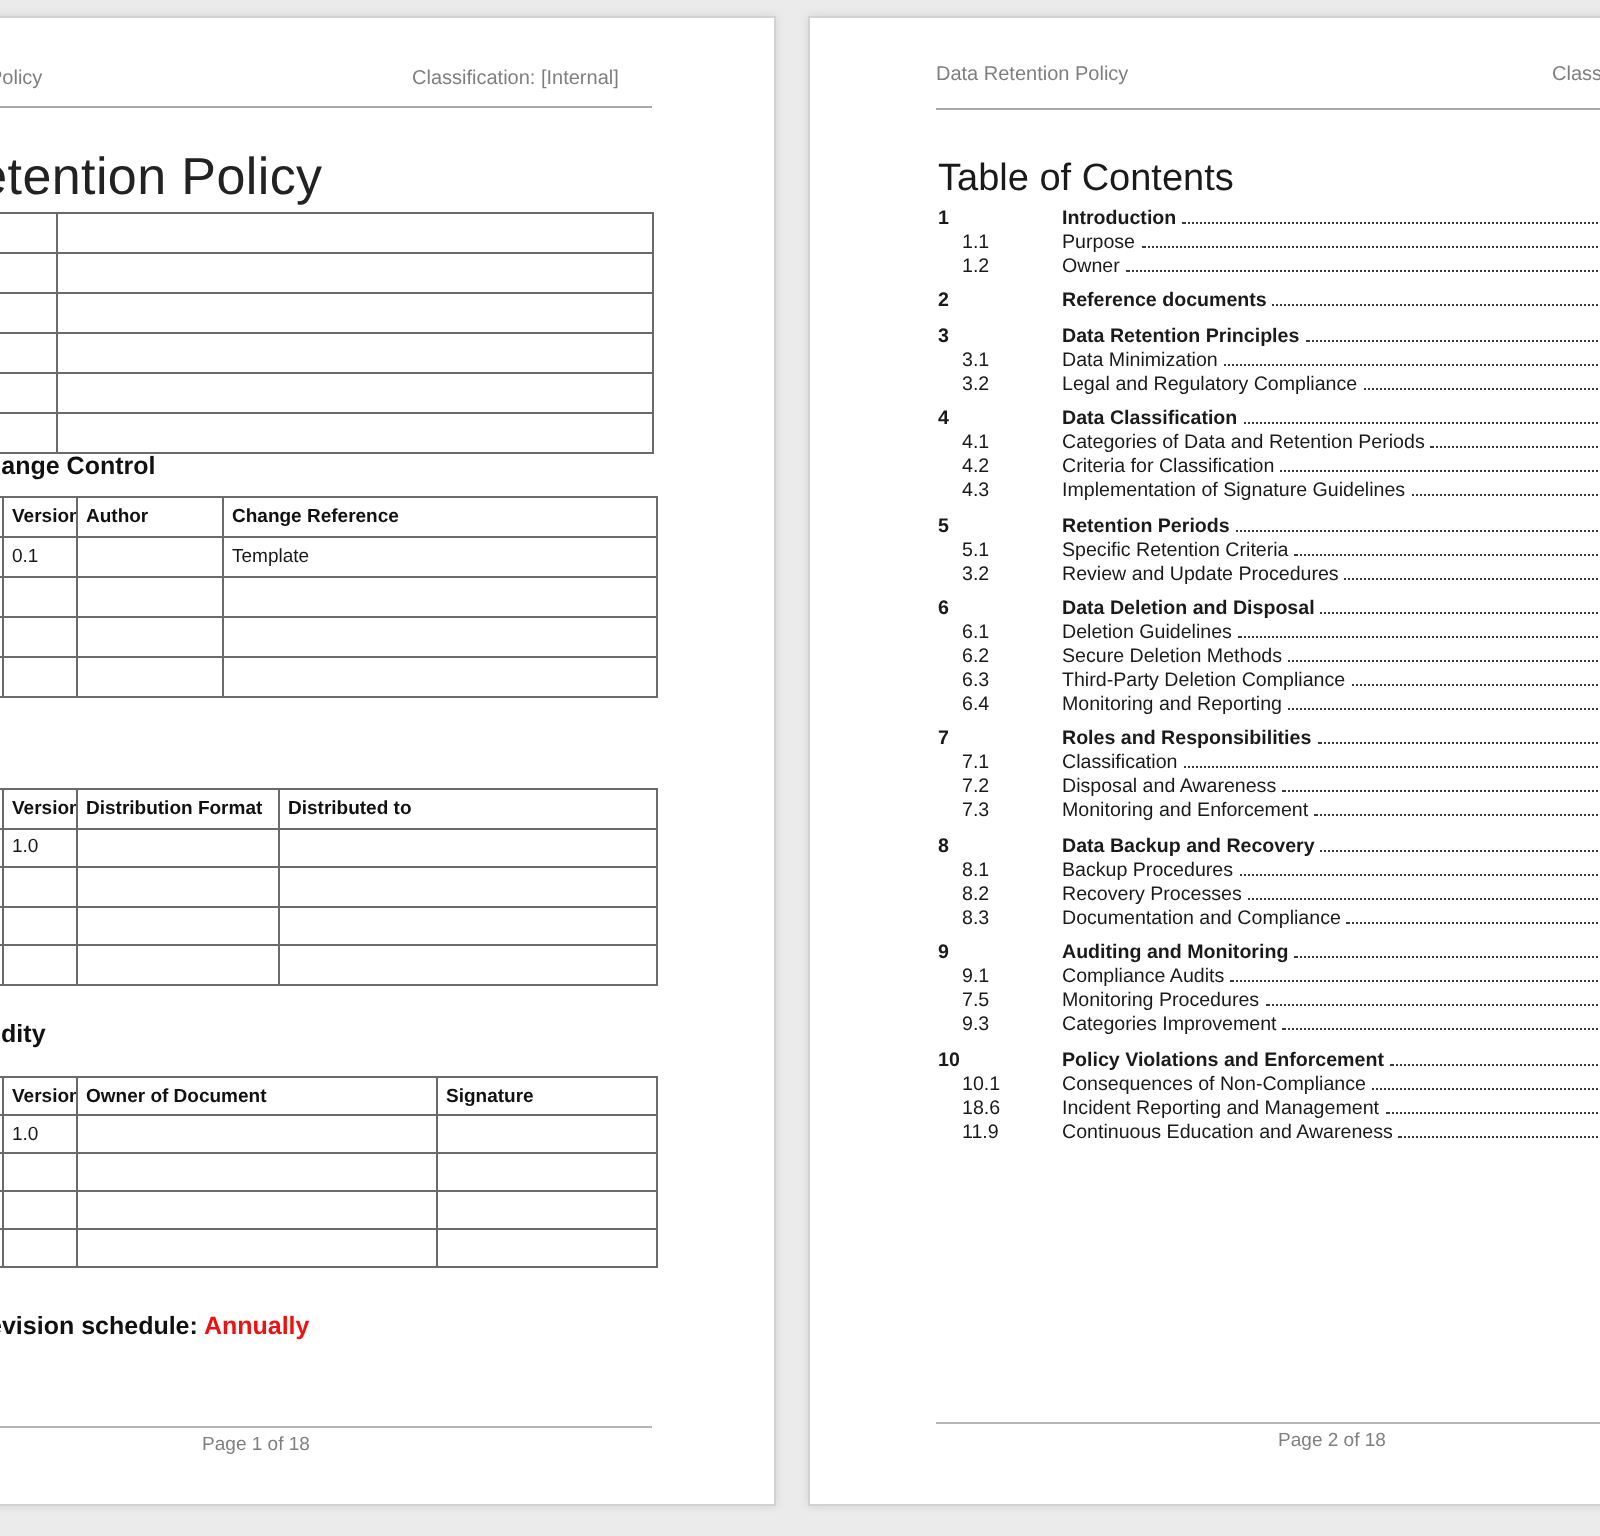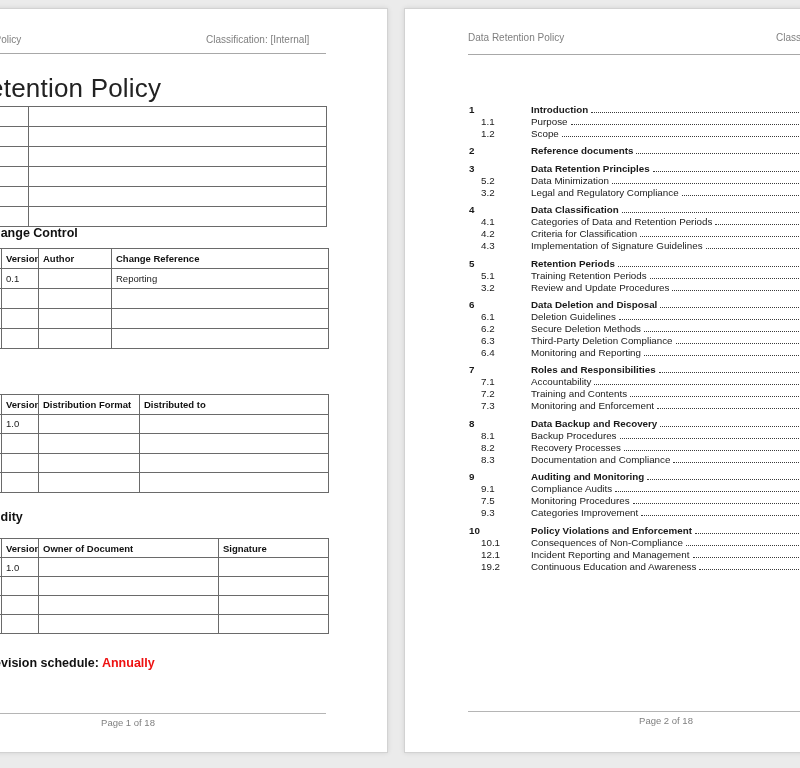--- a/index.html
+++ b/index.html
@@ -116,21 +116,21 @@
           <tr>
             <th></th>
             <th>Version</th>
             <th>Author</th>
             <th>Change Reference</th>
           </tr>
           <tr>
             <td></td>
             <td>0.1</td>
             <td></td>
-            <td>Reporting</td>
+            <td>Template</td>
           </tr>
           <tr>
             <td></td>
             <td></td>
             <td></td>
             <td></td>
           </tr>
           <tr>
             <td></td>
             <td></td>
@@ -237,54 +237,55 @@
 
     <div class="ftr-rule" style="left:0;top:704px;width:459px"></div>
     <div class="ftr-text" style="left:63px;top:708px">Page 1 of 18</div>
   </div>
 
   <div class="page page-right">
     <div class="hdr-text" style="left:63px;top:23px">Data Retention Policy</div>
     <div class="hdr-text" style="left:371px;top:23px">Classification: [Internal]</div>
     <div class="hdr-rule" style="left:63px;top:45px;width:459px"></div>
 
+    <h1 class="toc-title" style="left:64px;top:70px">Table of Contents</h1>
 
     <div class="toc" id="toc">
         <div class="toc-group">
           <div class="toc-row lvl1">
             <span class="toc-num">1</span>
             <span class="toc-text">Introduction</span>
             <span class="toc-leader"></span>
           </div>
           <div class="toc-row lvl2">
             <span class="toc-num">1.1</span>
             <span class="toc-text">Purpose</span>
             <span class="toc-leader"></span>
           </div>
           <div class="toc-row lvl2">
             <span class="toc-num">1.2</span>
-            <span class="toc-text">Scope</span>
+            <span class="toc-text">Owner</span>
             <span class="toc-leader"></span>
           </div>
         </div>
         <div class="toc-group">
           <div class="toc-row lvl1">
             <span class="toc-num">2</span>
             <span class="toc-text">Reference documents</span>
             <span class="toc-leader"></span>
           </div>
         </div>
         <div class="toc-group">
           <div class="toc-row lvl1">
             <span class="toc-num">3</span>
             <span class="toc-text">Data Retention Principles</span>
             <span class="toc-leader"></span>
           </div>
           <div class="toc-row lvl2">
-            <span class="toc-num">5.2</span>
+            <span class="toc-num">3.1</span>
             <span class="toc-text">Data Minimization</span>
             <span class="toc-leader"></span>
           </div>
           <div class="toc-row lvl2">
             <span class="toc-num">3.2</span>
             <span class="toc-text">Legal and Regulatory Compliance</span>
             <span class="toc-leader"></span>
           </div>
         </div>
         <div class="toc-group">
@@ -310,21 +311,21 @@
           </div>
         </div>
         <div class="toc-group">
           <div class="toc-row lvl1">
             <span class="toc-num">5</span>
             <span class="toc-text">Retention Periods</span>
             <span class="toc-leader"></span>
           </div>
           <div class="toc-row lvl2">
             <span class="toc-num">5.1</span>
-            <span class="toc-text">Training Retention Periods</span>
+            <span class="toc-text">Specific Retention Criteria</span>
             <span class="toc-leader"></span>
           </div>
           <div class="toc-row lvl2">
             <span class="toc-num">3.2</span>
             <span class="toc-text">Review and Update Procedures</span>
             <span class="toc-leader"></span>
           </div>
         </div>
         <div class="toc-group">
           <div class="toc-row lvl1">
@@ -354,26 +355,26 @@
           </div>
         </div>
         <div class="toc-group">
           <div class="toc-row lvl1">
             <span class="toc-num">7</span>
             <span class="toc-text">Roles and Responsibilities</span>
             <span class="toc-leader"></span>
           </div>
           <div class="toc-row lvl2">
             <span class="toc-num">7.1</span>
-            <span class="toc-text">Accountability</span>
+            <span class="toc-text">Classification</span>
             <span class="toc-leader"></span>
           </div>
           <div class="toc-row lvl2">
             <span class="toc-num">7.2</span>
-            <span class="toc-text">Training and Contents</span>
+            <span class="toc-text">Disposal and Awareness</span>
             <span class="toc-leader"></span>
           </div>
           <div class="toc-row lvl2">
             <span class="toc-num">7.3</span>
             <span class="toc-text">Monitoring and Enforcement</span>
             <span class="toc-leader"></span>
           </div>
         </div>
         <div class="toc-group">
           <div class="toc-row lvl1">
@@ -424,26 +425,26 @@
             <span class="toc-num">10</span>
             <span class="toc-text">Policy Violations and Enforcement</span>
             <span class="toc-leader"></span>
           </div>
           <div class="toc-row lvl2">
             <span class="toc-num">10.1</span>
             <span class="toc-text">Consequences of Non-Compliance</span>
             <span class="toc-leader"></span>
           </div>
           <div class="toc-row lvl2">
-            <span class="toc-num">12.1</span>
+            <span class="toc-num">18.6</span>
             <span class="toc-text">Incident Reporting and Management</span>
             <span class="toc-leader"></span>
           </div>
           <div class="toc-row lvl2">
-            <span class="toc-num">19.2</span>
+            <span class="toc-num">11.9</span>
             <span class="toc-text">Continuous Education and Awareness</span>
             <span class="toc-leader"></span>
           </div>
         </div>
       </div>
 
     <div class="ftr-rule" style="left:63px;top:702px;width:459px"></div>
     <div class="ftr-text" style="left:63px;top:706px">Page 2 of 18</div>
   </div>
 

